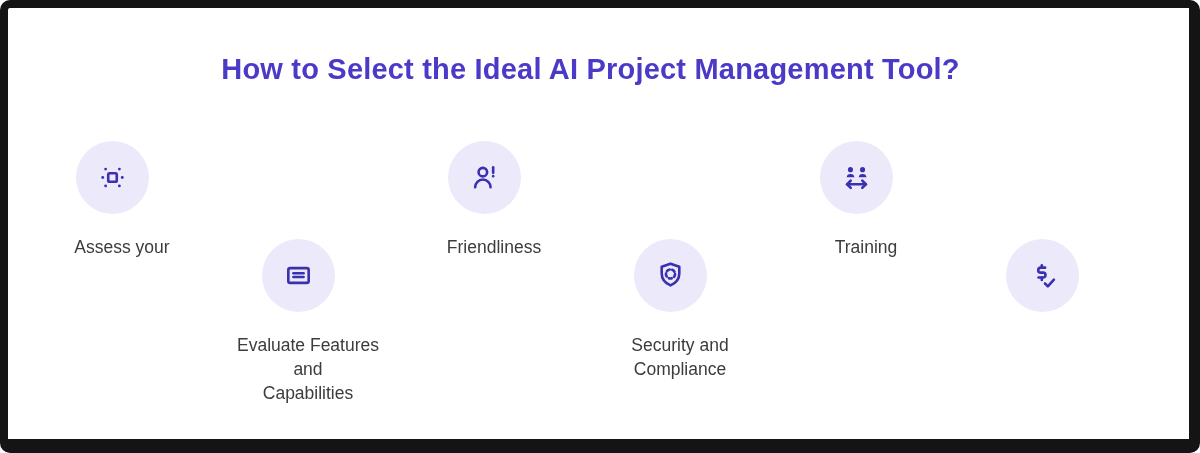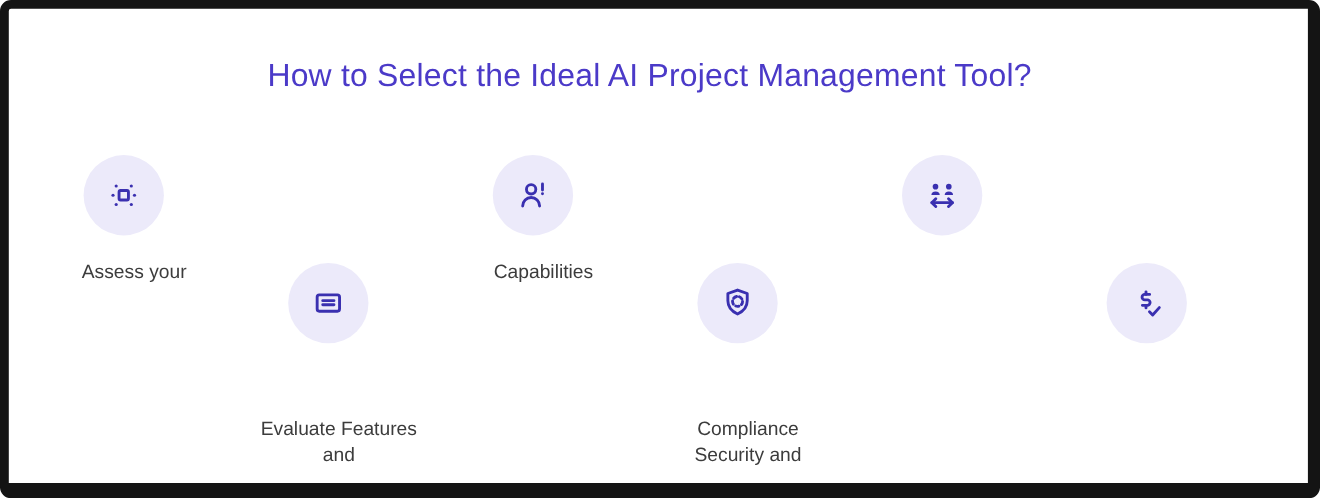--- a/index.html
+++ b/index.html
@@ -14,36 +14,36 @@
     border-radius: 10px;
     background: var(--background, #ffffff);
     font-family: "Liberation Sans", sans-serif;
     overflow: hidden;
   }
   .title {
     margin: 43px 16px 0 0;
     text-align: center;
     font-size: 29px;
     line-height: 37px;
-    font-weight: 400;
+    font-weight: 700;
     letter-spacing: 0.2px;
     color: var(--title, #4B3AC8);
   }
   .steps {
     display: flex;
     margin-top: 53px;
     padding-left: 11px;
   }
   .step {
     width: 186px;
     display: flex;
     flex-direction: column;
     align-items: center;
   }
-  .step.low { margin-top: 98px; gap: 44px; }
+  .step.low { margin-top: 98px; }
   .circle {
     width: 73px;
     height: 73px;
     border-radius: 50%;
     background: var(--circle_bg, #ECEAFA);
     display: flex;
     align-items: center;
     justify-content: center;
   }
   .circle svg { color: var(--icon, #3A30B0); display: block; }
@@ -87,65 +87,67 @@
     <div class="step low">
       <div class="circle">
         <svg width="33" height="33" viewBox="0 0 24 24" fill="none" stroke="currentColor" stroke-width="1.9" stroke-linecap="round" stroke-linejoin="round">
           <rect x="4.6" y="6.6" width="14.8" height="10.8" rx="1.4"></rect>
           <line x1="8.3" y1="10.4" x2="15.7" y2="10.4"></line>
           <line x1="8.3" y1="13.1" x2="15.7" y2="13.1"></line>
         </svg>
       </div>
       <div class="label">
         <span class="line">Evaluate Features and</span>
+        <span class="line">Capabilities</span>
       </div>
     </div>
 
     <div class="step">
       <div class="circle">
         <svg width="33" height="33" viewBox="0 0 24 24" fill="none" stroke="currentColor" stroke-width="1.9" stroke-linecap="round" stroke-linejoin="round">
           <circle cx="10.8" cy="8.1" r="3.1"></circle>
           <path d="M5.2 19.1a5.6 5.6 0 0 1 11.2 0"></path>
           <line x1="18.3" y1="4.6" x2="18.3" y2="8.6"></line>
           <line x1="18.3" y1="10.9" x2="18.3" y2="11"></line>
         </svg>
       </div>
       <div class="label">
-        <span class="line">Capabilities</span>
+        <span class="line">Friendliness</span>
       </div>
     </div>
 
     <div class="step low">
       <div class="circle">
         <svg width="33" height="33" viewBox="0 0 24 24" fill="none" stroke="currentColor" stroke-width="1.9" stroke-linecap="round" stroke-linejoin="round">
           <path d="M12 3.4l6.4 2.3v4.8c0 4.2-2.6 7-6.4 8.7-3.8-1.7-6.4-4.5-6.4-8.7V5.7Z"></path>
           <circle cx="12" cy="10.9" r="3.3" stroke-dasharray="2.2 1.9"></circle>
         </svg>
       </div>
       <div class="label">
+        <span class="line">Security and</span>
         <span class="line">Compliance</span>
-        <span class="line">Security and</span>
       </div>
     </div>
 
     <div class="step">
       <div class="circle">
         <svg width="33" height="33" viewBox="0 0 24 24" fill="none" stroke="currentColor" stroke-width="1.9" stroke-linecap="round" stroke-linejoin="round">
           <g fill="currentColor" stroke="none">
             <circle cx="7.6" cy="6.3" r="1.85"></circle>
             <circle cx="16.4" cy="6.3" r="1.85"></circle>
             <path d="M4.9 11.9a2.75 2.45 0 0 1 5.5 0z"></path>
             <path d="M13.7 11.9a2.75 2.45 0 0 1 5.5 0z"></path>
           </g>
           <path d="M5.2 16.9h13.6"></path>
           <path d="M7.8 14.3 5.2 16.9l2.6 2.6"></path>
           <path d="M16.2 14.3l2.6 2.6-2.6 2.6"></path>
         </svg>
       </div>
       <div class="label">
+        <span class="line">Training</span>
       </div>
     </div>
 
     <div class="step low">
       <div class="circle">
         <svg width="33" height="33" viewBox="0 0 24 24" fill="none" stroke="currentColor" stroke-width="1.9" stroke-linecap="round" stroke-linejoin="round">
           <path d="M13.9 6.3h-3.2a1.8 1.8 0 0 0 0 3.6h1.7a1.8 1.8 0 0 1 0 3.6H9.1"></path>
           <line x1="11.5" y1="4.6" x2="11.5" y2="6.3"></line>
           <line x1="11.5" y1="13.5" x2="11.5" y2="15.2"></line>
           <path d="M13.8 17.8l2.1 2.1 4.4-4.9"></path>

